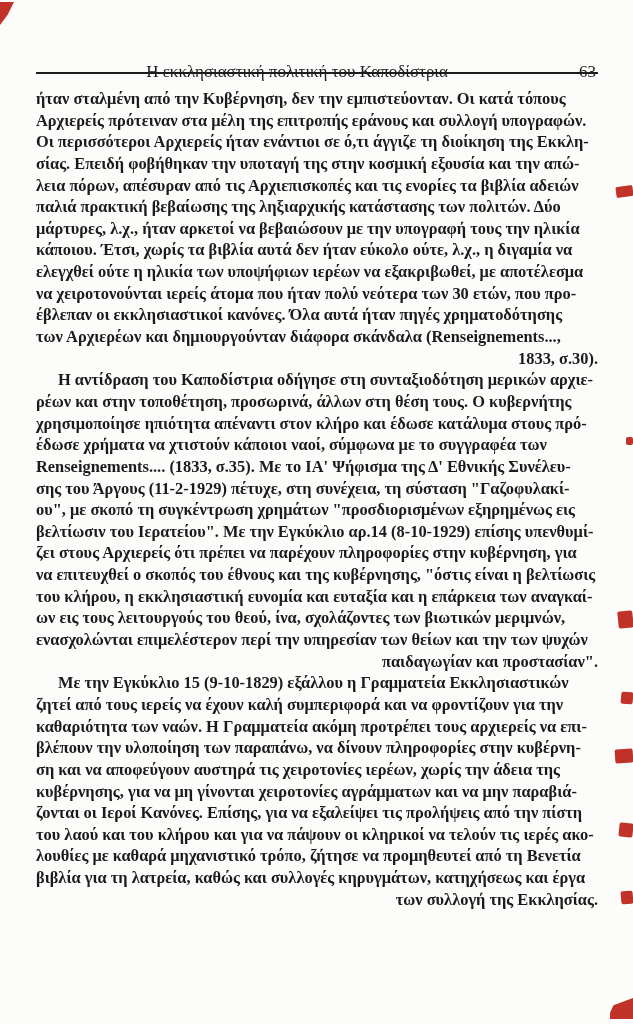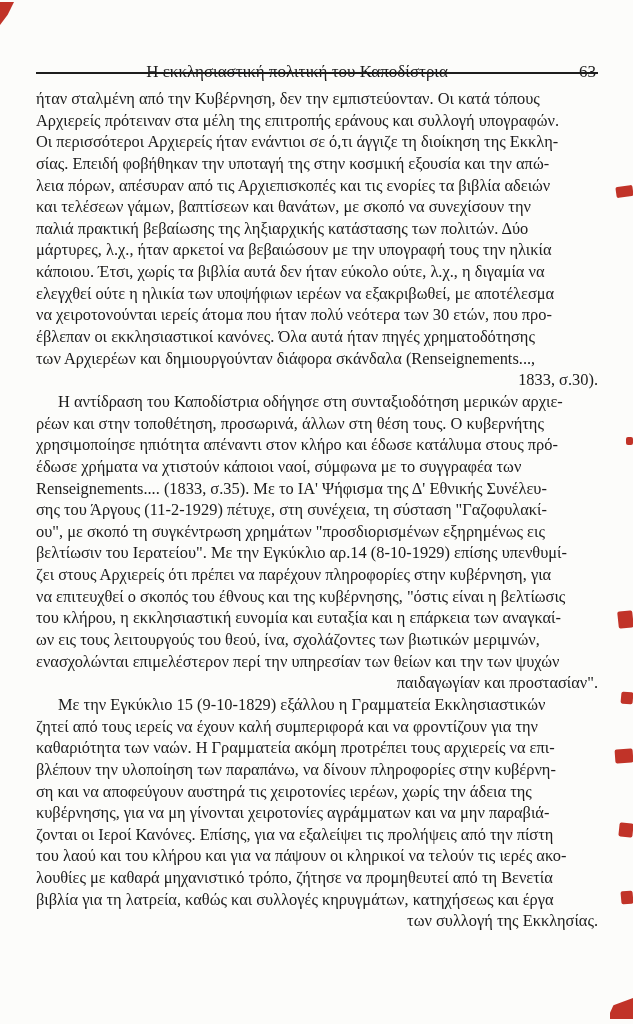--- a/index.html
+++ b/index.html
@@ -50,20 +50,21 @@
     left:36px;
     width:562px;
     font-size:16.4px;
   }
   .text-line{
     text-align:justify;
     height:21.65px;
     line-height:21.65px;
     overflow:hidden;
     white-space:nowrap;
+    font-weight:bold;
   }
   .text-line::after{
     content:"";
     display:inline-block;
     width:100%;
     height:0;
   }
   .text-line.last{
     text-align:right;
   }
@@ -94,21 +95,20 @@
 
   <div class="header-rule"></div>
 
   <div class="page-body" id="page-body">
       <div>
         <div class="text-line">ήταν σταλμένη από την Κυβέρνηση, δεν την εμπιστεύονταν. Οι κατά τόπους</div>
         <div class="text-line">Αρχιερείς πρότειναν στα μέλη της επιτροπής εράνους και συλλογή υπογραφών.</div>
         <div class="text-line">Οι περισσότεροι Αρχιερείς ήταν ενάντιοι σε ό,τι άγγιζε τη διοίκηση της Εκκλη-</div>
         <div class="text-line">σίας. Επειδή φοβήθηκαν την υποταγή της στην κοσμική εξουσία και την απώ-</div>
         <div class="text-line">λεια πόρων, απέσυραν από τις Αρχιεπισκοπές και τις ενορίες τα βιβλία αδειών</div>
-        <div class="text-line">και τελέσεων γάμων, βαπτίσεων και θανάτων, με σκοπό να συνεχίσουν την</div>
         <div class="text-line">παλιά πρακτική βεβαίωσης της ληξιαρχικής κατάστασης των πολιτών. Δύο</div>
         <div class="text-line">μάρτυρες, λ.χ., ήταν αρκετοί να βεβαιώσουν με την υπογραφή τους την ηλικία</div>
         <div class="text-line">κάποιου. Έτσι, χωρίς τα βιβλία αυτά δεν ήταν εύκολο ούτε, λ.χ., η διγαμία να</div>
         <div class="text-line">ελεγχθεί ούτε η ηλικία των υποψήφιων ιερέων να εξακριβωθεί, με αποτέλεσμα</div>
         <div class="text-line">να χειροτονούνται ιερείς άτομα που ήταν πολύ νεότερα των 30 ετών, που προ-</div>
         <div class="text-line">έβλεπαν οι εκκλησιαστικοί κανόνες. Όλα αυτά ήταν πηγές χρηματοδότησης</div>
         <div class="text-line">των Αρχιερέων και δημιουργούνταν διάφορα σκάνδαλα (Renseignements...,</div>
         <div class="text-line last">1833, σ.30).</div>
       </div>
       <div>

